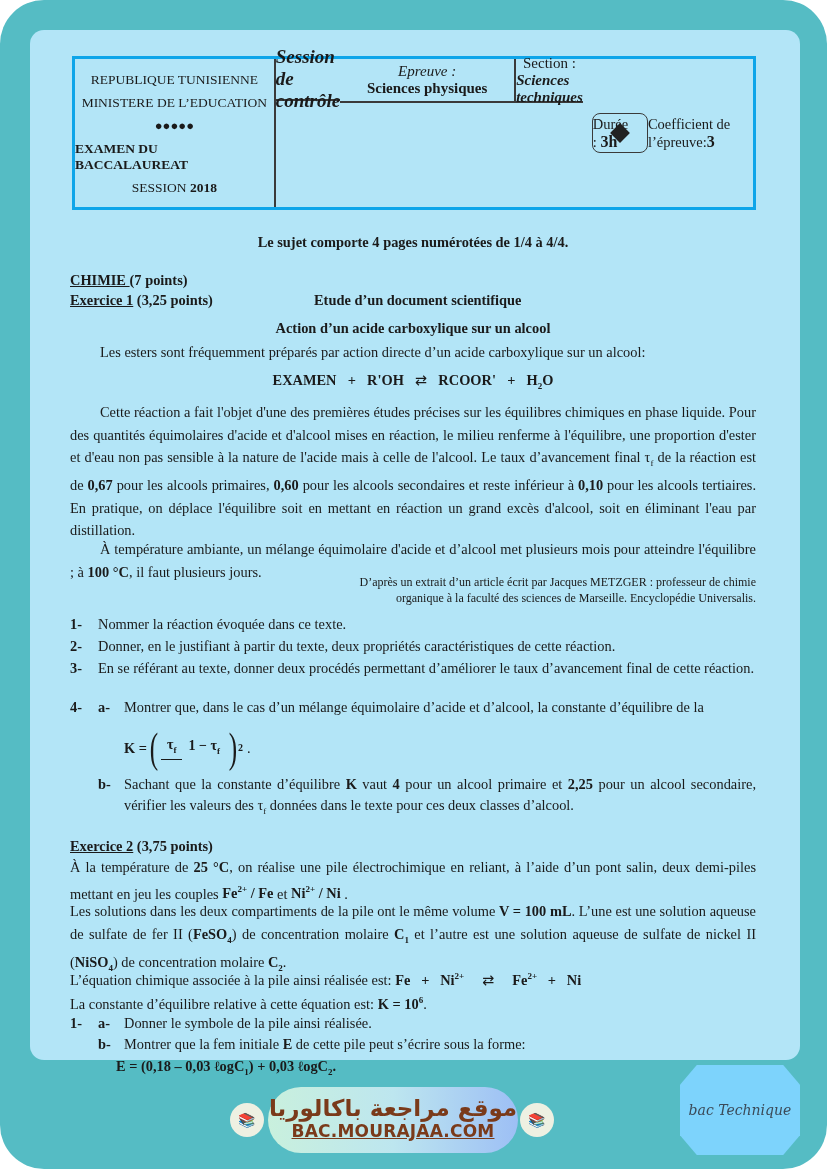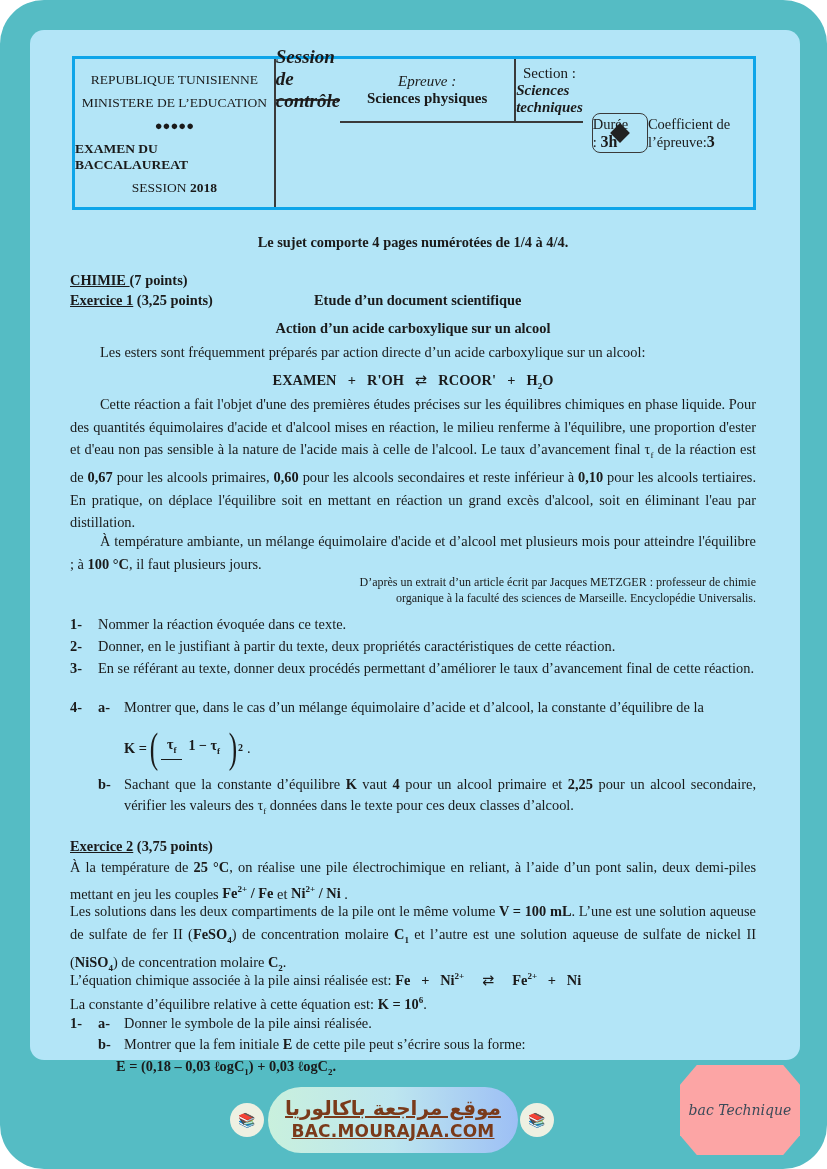--- a/index.html
+++ b/index.html
@@ -25,37 +25,37 @@
     align-items: center; justify-content: space-around; padding: 10px 0 8px;
     font-size: 13.5px;
   }
   .hdr-left .bold { font-weight: bold; }
   .hdr-left .dots { font-size: 13px; letter-spacing: 0px; }
   .hdr-right { flex: 1; display: flex; flex-direction: row; }
   .hr-row1 {
     height: 42px; border-bottom: 2px solid #3a3a3a; display: flex; align-items: center; justify-content: center;
     font-size: 19px; font-weight: bold; font-style: italic;
   }
-  .hr-row2 { height: 64px; border-bottom: 2px solid #3a3a3a; display: flex; justify-content: center; }
+  .hr-row2 { height: 44px; border-bottom: 2px solid #3a3a3a; display: flex; justify-content: center; }
   .hr-row2 .cell { display: flex; flex-direction: column; align-items: center; justify-content: center; font-size: 15px; }
   .hr-row2 .c1 { width: 176px; border-right: 2px solid #3a3a3a; }
   .hr-row2 .c2 { flex: 1; }
   .hr-row3 { flex: 1; display: flex; align-items: center; justify-content: space-between; padding: 0 10px 0 10px; font-size: 14.5px; }
   .diamond-box {
     width: 88px; height: 40px; border: 1.5px solid #3a3a3a; border-radius: 8px;
     display: flex; align-items: center; justify-content: center; margin-left: -40px;
   }
   .diamond { width: 14px; height: 14px; background: #222; transform: rotate(45deg); }
 
   .txt { position: absolute; font-size: 14.4px; line-height: 20px; }
   .center { text-align: center; }
   .b { font-weight: bold; }
   .u { text-decoration: underline; }
   .para { position: absolute; left: 70px; width: 686px; font-size: 14.4px; line-height: 22.5px; text-align: justify; }
-  .indent { text-indent: 30px; }
+  .indent { text-indent: 30px; margin-top: 8px; }
   .q { position: absolute; left: 70px; width: 686px; font-size: 14.4px; line-height: 21px; display: flex; }
   .q .num { width: 28px; font-weight: bold; flex: none; }
   .q .sub { width: 26px; font-weight: bold; flex: none; }
   .q .body { flex: 1; text-align: justify; }
 
   .frac { display: inline-flex; align-items: center; vertical-align: middle; font-weight: bold; }
   .paren { font-size: 42px; font-weight: normal; line-height: 1; transform: scaleX(0.6); }
   .fr { display: inline-flex; flex-direction: row; align-items: center; font-size: 14px; }
   .fr .n { padding: 0 6px; border-bottom: 1px solid #1a1a1a; line-height: 18px; }
   .fr .d { padding: 0 6px; line-height: 18px; }
@@ -63,28 +63,28 @@
   sub { font-size: 9px; }
   sup { font-size: 9px; }
 
   
   .pill {
     position: absolute; left: 268px; top: 1087px; width: 250px; height: 66px; border-radius: 33px;
     background: linear-gradient(90deg, #c9f0dd 0%, #bde6ef 50%, #9dbff5 100%);
     display: flex; flex-direction: column; align-items: center; justify-content: center;
     color: #7a3a1a; font-family: "DejaVu Sans", sans-serif; font-weight: bold;
   }
-  .pill .ar { font-size: 20px; text-decoration: underline; line-height: 22px; direction: rtl; }
+  .pill .ar { font-size: 23px; line-height: 22px; direction: rtl; }
   .pill .en { font-size: 17px; text-decoration: underline; line-height: 24px; letter-spacing: 0.2px; }
   .badge {
     position: absolute; width: 34px; height: 34px; border-radius: 50%; background: #eef0e2;
     display: flex; align-items: center; justify-content: center; font-size: 14px;
   }
   .octa {
-    position: absolute; left: 680px; top: 1065px; width: 120px; height: 90px; background: #fca5a5;
+    position: absolute; left: 680px; top: 1065px; width: 120px; height: 90px; background: #7dd3fc;
     clip-path: polygon(14% 0, 86% 0, 100% 22%, 100% 78%, 86% 100%, 14% 100%, 0 78%, 0 22%);
     display: flex; align-items: center; justify-content: center;
     font-family: "DejaVu Serif", serif; font-style: italic; color: #3b4a58; font-size: 14px;
   }
 </style>
 </head>
 <body>
 
 <div class="frame"></div>
 <div class="paper"></div>

